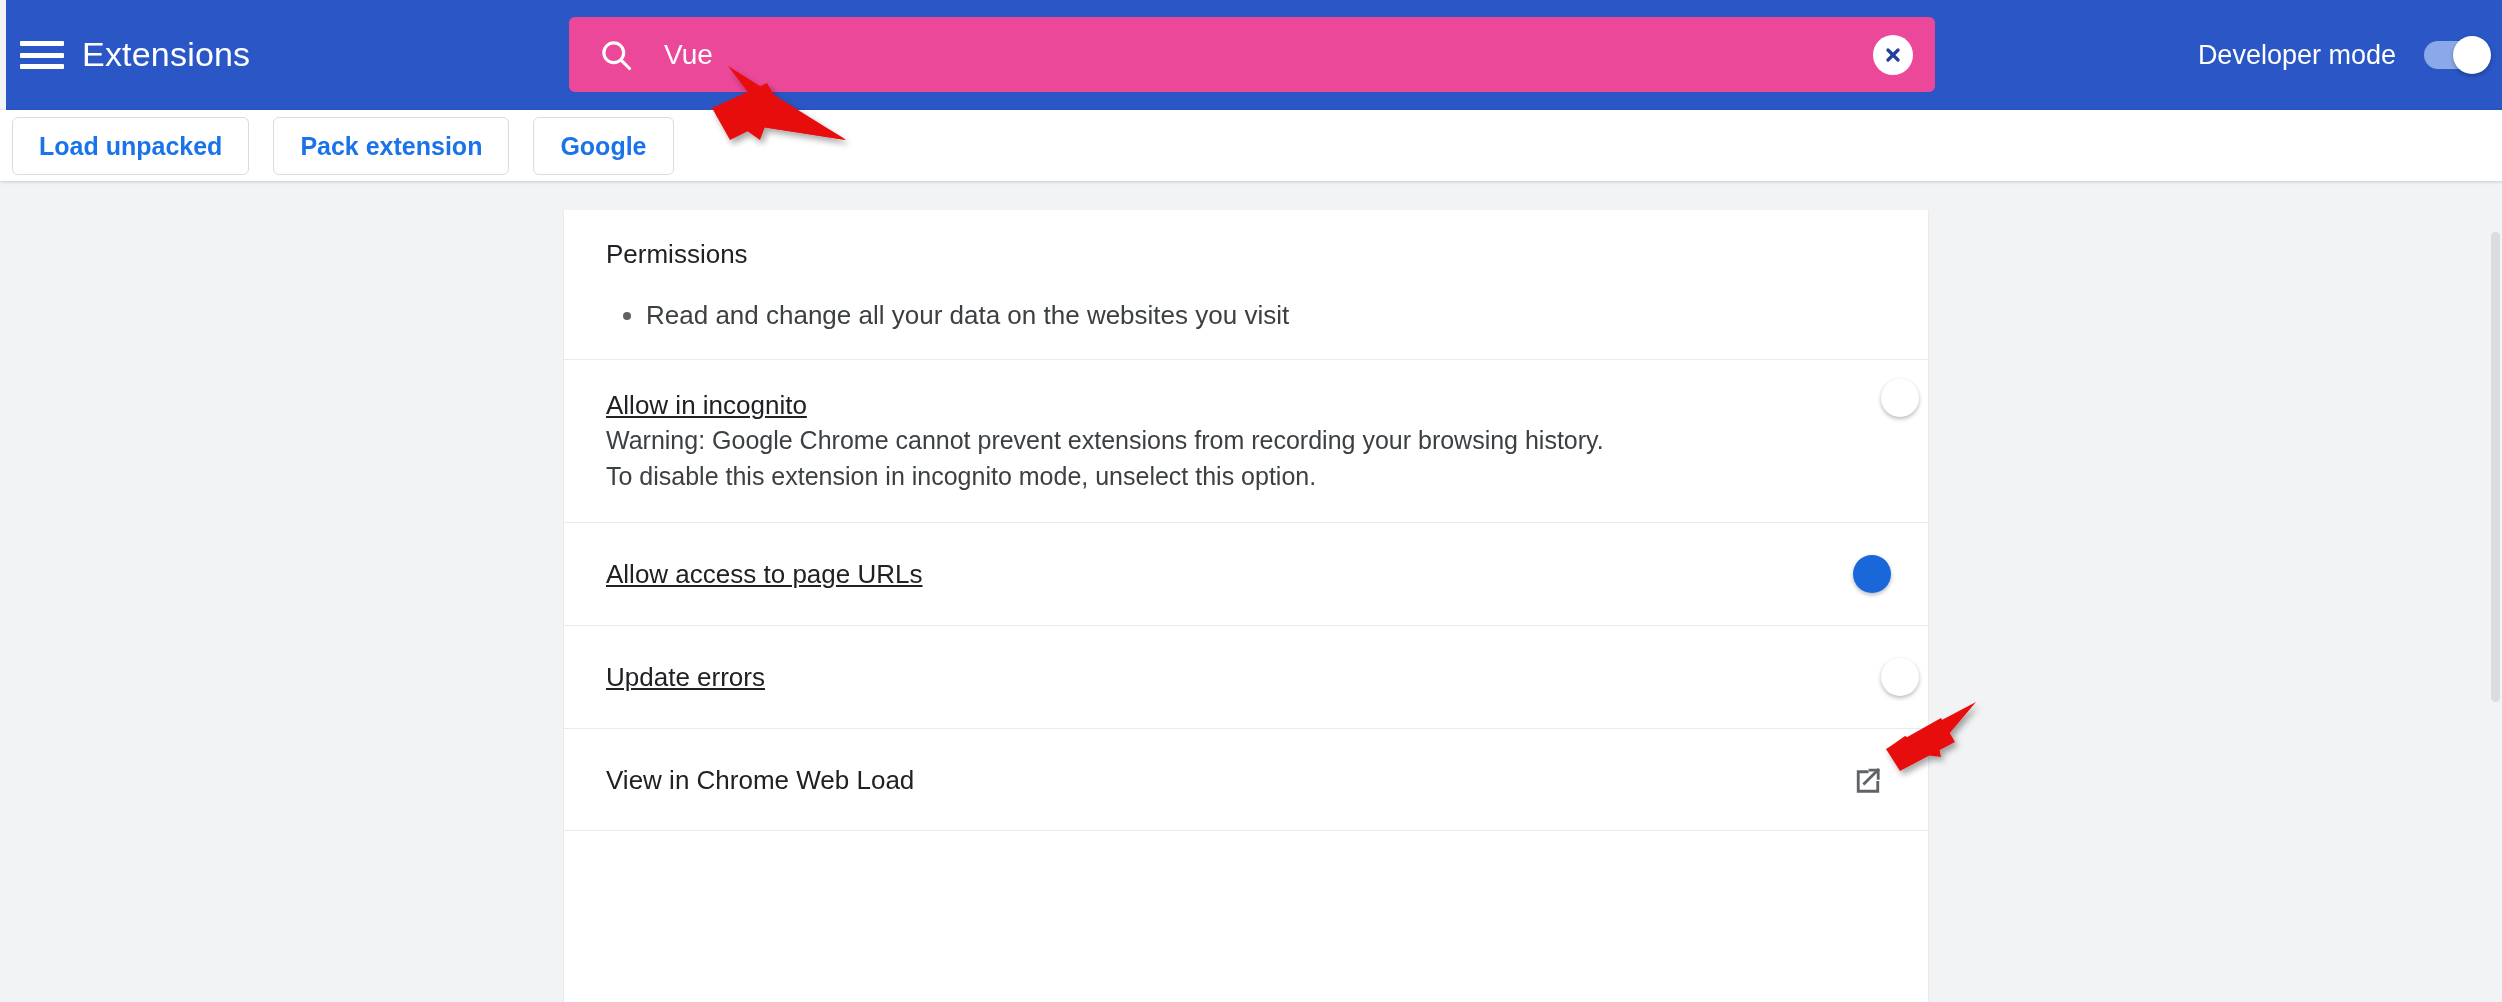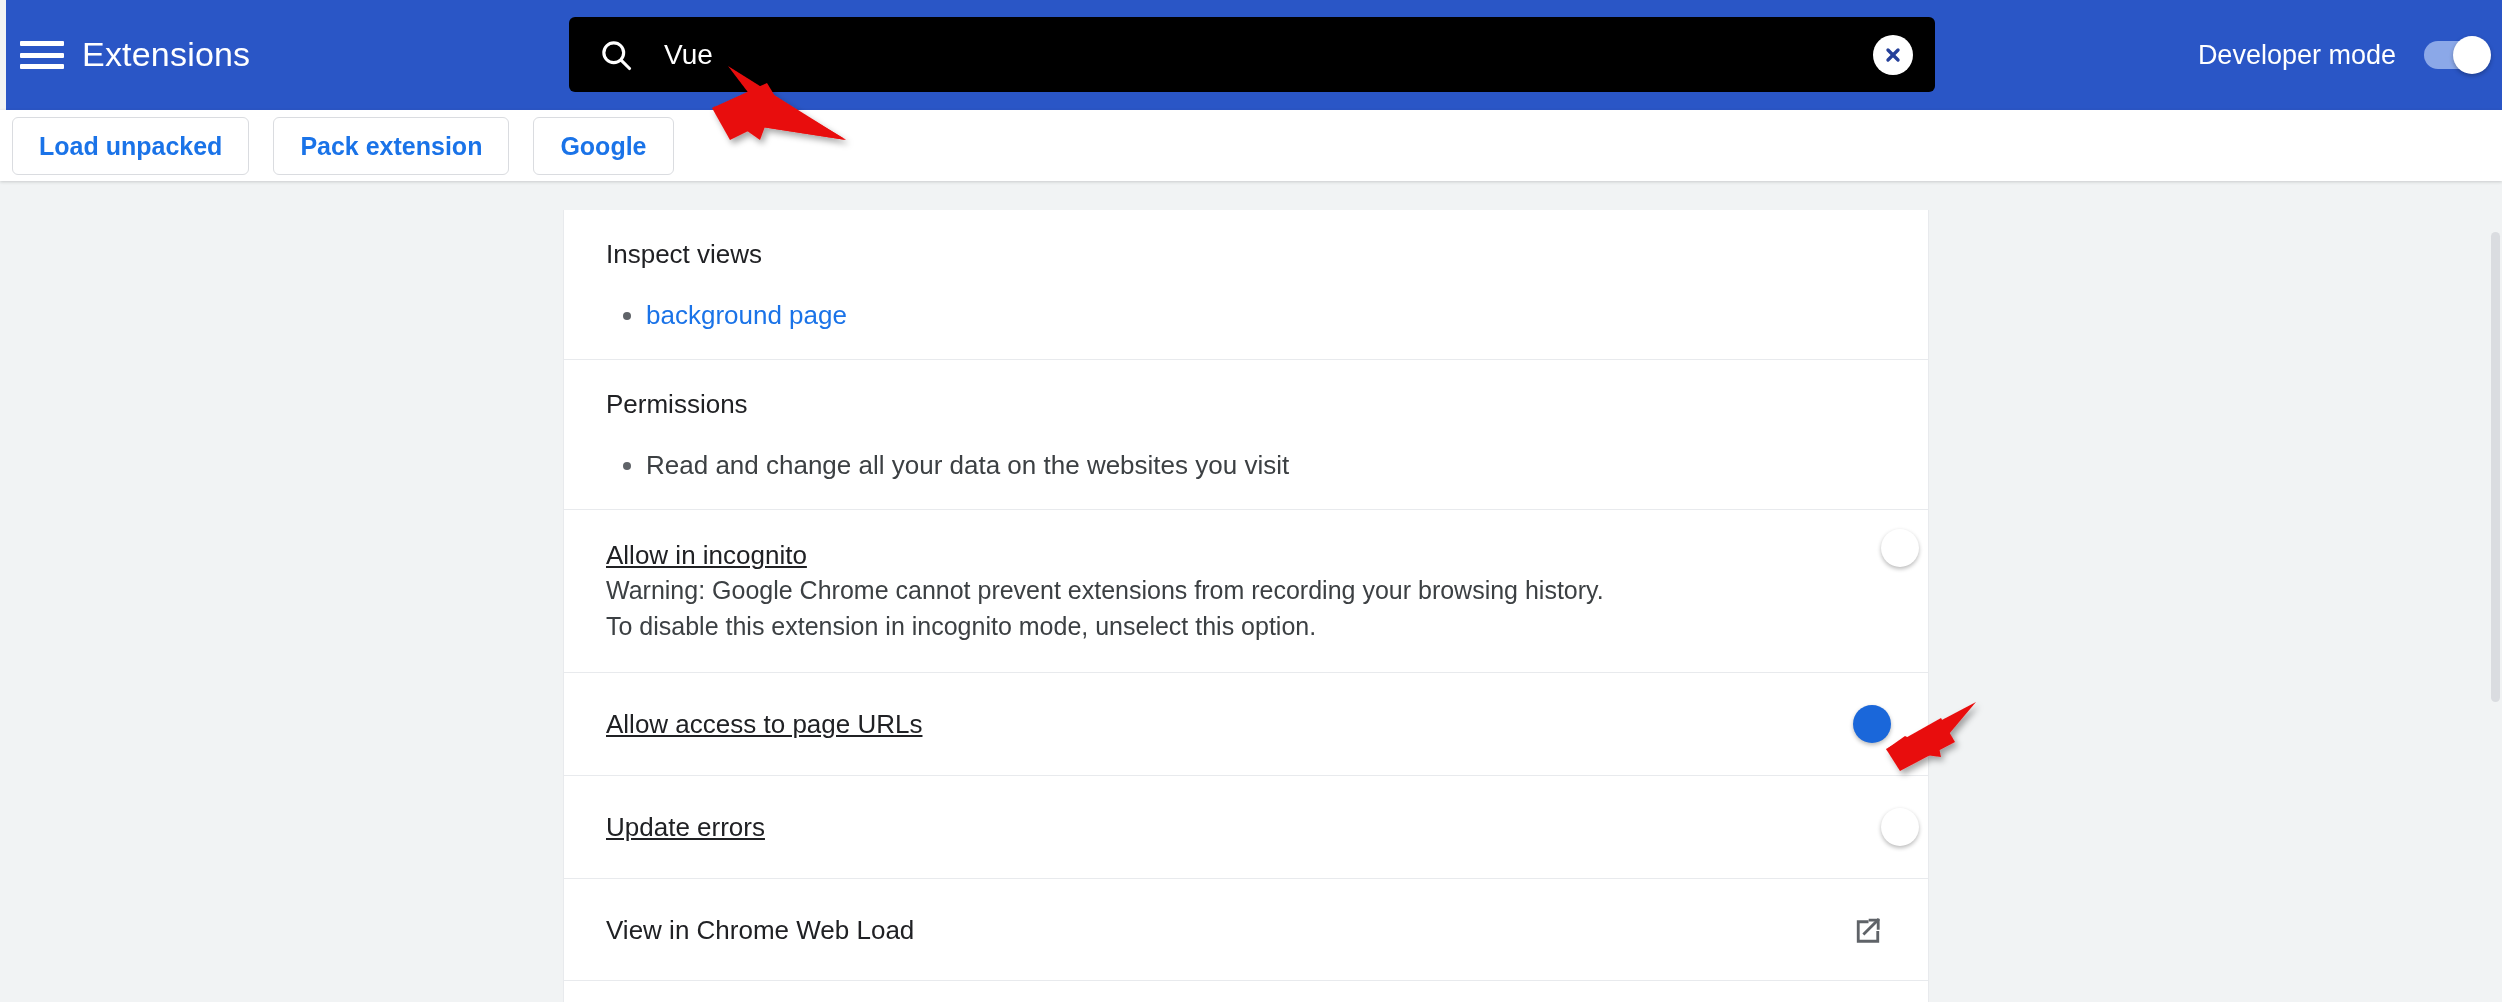--- a/index.html
+++ b/index.html
@@ -46,21 +46,21 @@
     font-weight: 400;
     letter-spacing: 0.2px;
     line-height: 48px;
     white-space: nowrap;
   }
 
   .searchbox {
     position: absolute;
     left: 563px; top: 17px;
     width: 1366px; height: 75px;
-    background: #000000;
+    background: #ec4899;
     border-radius: 6px;
     display: flex;
     align-items: center;
   }
   .search-icon {
     position: absolute;
     left: 29px; top: 50%;
     transform: translateY(-50%);
     width: 36px; height: 36px;
     display: flex; align-items: center; justify-content: center;
@@ -303,28 +303,20 @@
 
   <div class="toolbar">
     <button class="tool-btn">Load unpacked</button>
     <button class="tool-btn">Pack extension</button>
     <button class="tool-btn">Google</button>
   </div>
 
   <div class="content">
     <div class="card">
 
-      <div class="card-row">
-        <div class="section-title">Inspect views</div>
-        <ul class="bullet-list">
-          <li>
-            <a>background page</a>
-          </li>
-        </ul>
-      </div>
 
       <div class="card-row">
         <div class="section-title">Permissions</div>
         <ul class="bullet-list">
           <li>Read and change all your data on the websites you visit</li>
         </ul>
       </div>
 
       <div class="card-row toggle-row">
         <div class="texts">

